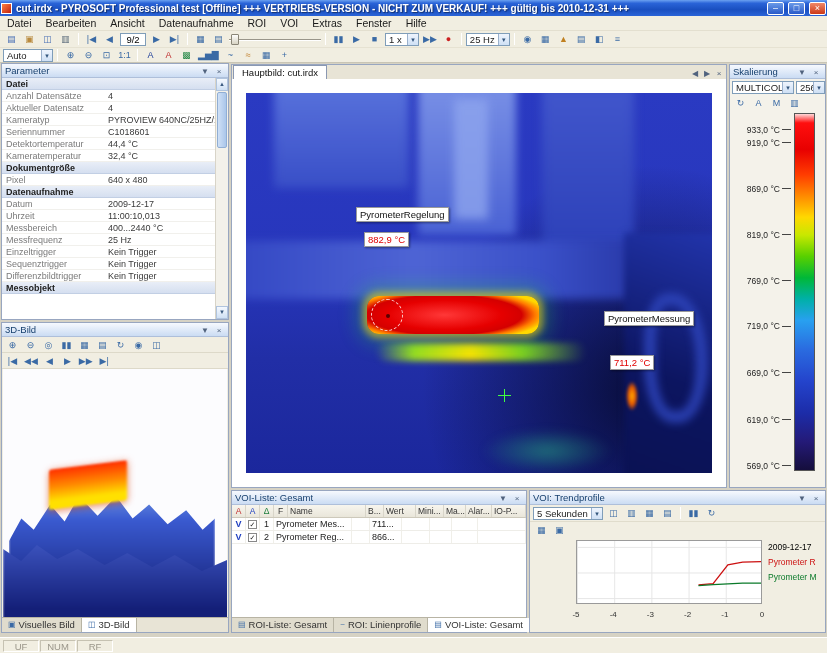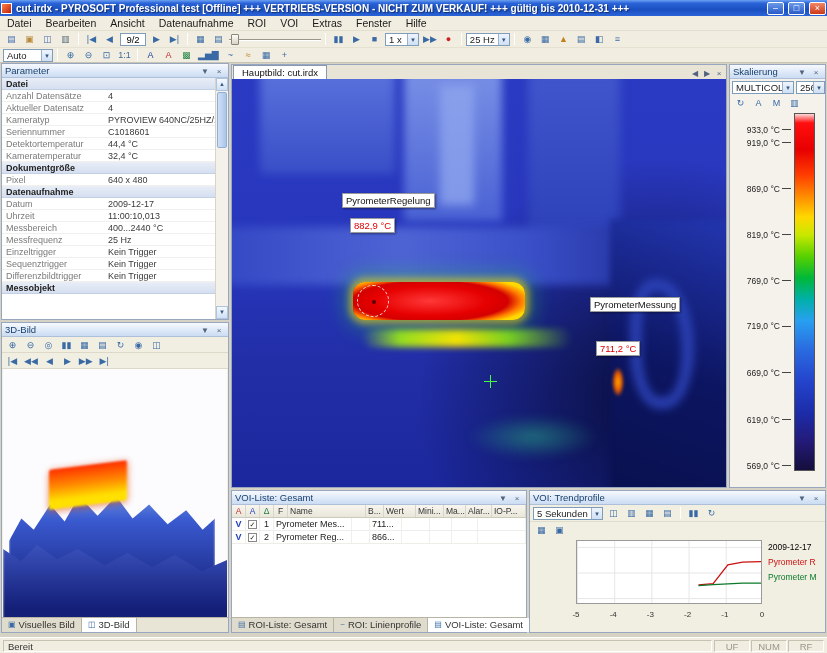--- a/index.html
+++ b/index.html
@@ -53,21 +53,21 @@
 #t-hot{left:46px;top:96px;width:78px;height:40px;background:linear-gradient(180deg,#ff3000 0%,#ff8c00 45%,#ffe000 80%);transform:skewY(-7deg);border-radius:2px;box-shadow:0 2px 7px rgba(220,60,0,.6);}
 #t-front{left:0;top:150px;width:226px;height:100px;background:linear-gradient(180deg,#4a66d8 0%,#141f78 90%);clip-path:polygon(0 30%,8% 42%,15% 26%,24% 40%,33% 30%,45% 46%,55% 34%,66% 48%,76% 36%,88% 52%,100% 40%,100% 100%,0 100%);}
 .tabrow{position:absolute;left:0;bottom:0;right:0;height:15px;background:#e8e4d6;display:flex;border-top:1px solid #b8b4a4;}
 .tab{padding:0 6px;font-size:9.5px;line-height:14px;color:#333;border-right:1px solid #b8b4a4;background:#e0dccd;display:flex;gap:3px;align-items:center;white-space:nowrap;}
 .tab.active{background:#fff;}
 .tabico{font-size:8px;color:#3a6aa5;}
 
 #main-tabbar{position:absolute;left:231px;top:64px;width:496px;height:15px;background:#e8e4d6;border:1px solid #98a6c0;border-bottom:none;display:flex;align-items:flex-end;padding:0 1px;}
 #main-tab{height:14px;background:#fff;border:1px solid #8a98b2;border-bottom:none;font-size:9.5px;padding:0 8px;line-height:13px;color:#111;}
 #main-tabbar .navs{margin-left:auto;display:flex;align-items:center;}
-#main-image{position:absolute;left:231px;top:79px;width:496px;height:409px;border:1px solid #98a6c0;border-top:none;background:#fff;padding:0;}
+#main-image{position:absolute;left:231px;top:79px;width:496px;height:409px;border:1px solid #98a6c0;border-top:none;background:#fff;padding:14px;}
 #thermal{position:relative;width:100%;height:100%;overflow:hidden;background:radial-gradient(circle at 86% 78%,rgba(4,7,38,.85),rgba(4,7,38,0) 45%),linear-gradient(180deg,#2a3ac2 0%,#2736bc 45%,#212ea6 70%,#1b279c 100%);}
 .blob{position:absolute;}
 #hotbar{position:absolute;border-radius:12px;background:radial-gradient(60% 70% at 45% 50%,#ff3838 0%,#e60000 55%,#d40000 75%,#ff7a00 88%,#ffd800 100%);box-shadow:0 0 7px 4px rgba(255,216,0,.55),0 0 18px 11px rgba(40,200,70,.3);filter:blur(.5px);}
 #roi-circle{position:absolute;border:1px dashed rgba(255,225,225,.9);border-radius:50%;}
 #roi-circle::after{content:"";position:absolute;left:45%;top:45%;width:4px;height:4px;background:#5a0000;border-radius:50%;}
 .ch{position:absolute;background:#40ff40;}
 .tlabel,.tvalue{position:absolute;background:#fff;border:1px solid #9a9a9a;font-size:9.5px;padding:0 3px;line-height:13px;color:#111;box-shadow:1px 1px 2px rgba(0,0,0,.4);white-space:nowrap;}
 .tvalue{color:#e00000;}
 
 #scale-panel{left:729px;top:64px;width:97px;height:424px;background:#f4f2ea;}
@@ -548,20 +548,19 @@
       <span class="xtick" style="left: 38px;">-5</span>
       <span class="xtick" style="left: 75.2px;">-4</span>
       <span class="xtick" style="left: 112.4px;">-3</span>
       <span class="xtick" style="left: 149.6px;">-2</span>
       <span class="xtick" style="left: 186.8px;">-1</span>
       <span class="xtick" style="left: 224px;">0</span>
     </div>
 </div>
 
 <div id="statusbar">
-  <span id="status-ready">Bereit</span>
   <span class="istrip">
 
   <span class="status-cell">UF</span>
       <span class="status-cell">NUM</span>
       <span class="status-cell">RF</span>
     </span>
 </div>
 
 </body></html>

